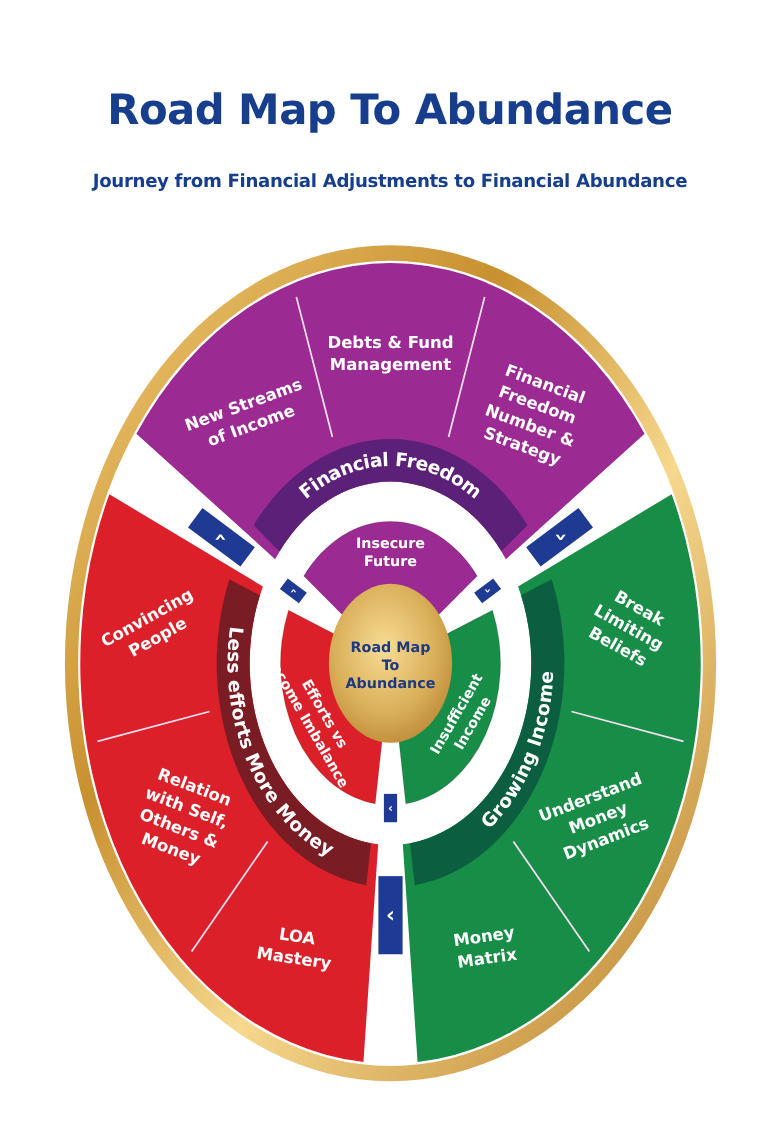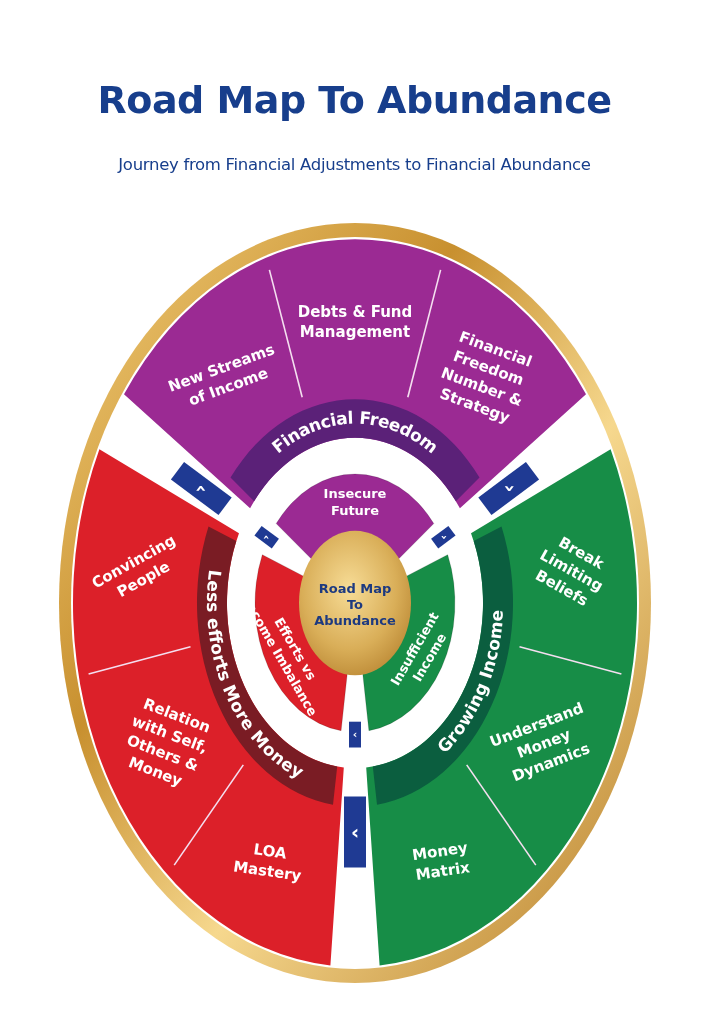--- a/index.html
+++ b/index.html
@@ -1,18 +1,18 @@
 <!DOCTYPE html>
 <html><head>
 <meta charset="utf-8">
 <style>
   html, body { margin:0; padding:0; background:#ffffff; }
   body { width:709px; height:1024px; position:relative; overflow:hidden; font-family:"DejaVu Sans", sans-serif; }
   .title { position:absolute; left:0; width:709px; top:78px; text-align:center; color:#173e8c; font-weight:bold; font-size:38px; letter-spacing:-0.5px; font-family:"DejaVu Sans", sans-serif; }
-  .subtitle { position:absolute; left:0; width:709px; top:155px; text-align:center; color:#173e8c; font-weight:normal; font-size:16.5px; letter-spacing:-0.3px; font-family:"DejaVu Sans", sans-serif; }
+  .subtitle { position:absolute; left:0; width:709px; top:155px; text-align:center; color:#173e8c; font-weight:bold; font-size:16.5px; letter-spacing:-0.3px; font-family:"DejaVu Sans", sans-serif; }
   svg#wheel { position:absolute; left:0; top:0; }
   .lbl { fill:#ffffff; font-family:"DejaVu Sans", sans-serif; font-weight:bold; }
   .center-lbl { fill:#1d3a80; font-family:"DejaVu Sans", sans-serif; font-weight:bold; }
 </style>
 </head>
 <body>
 
 <div class="title">Road Map To Abundance</div>
 <div class="subtitle">Journey from Financial Adjustments to Financial Abundance</div>
 

